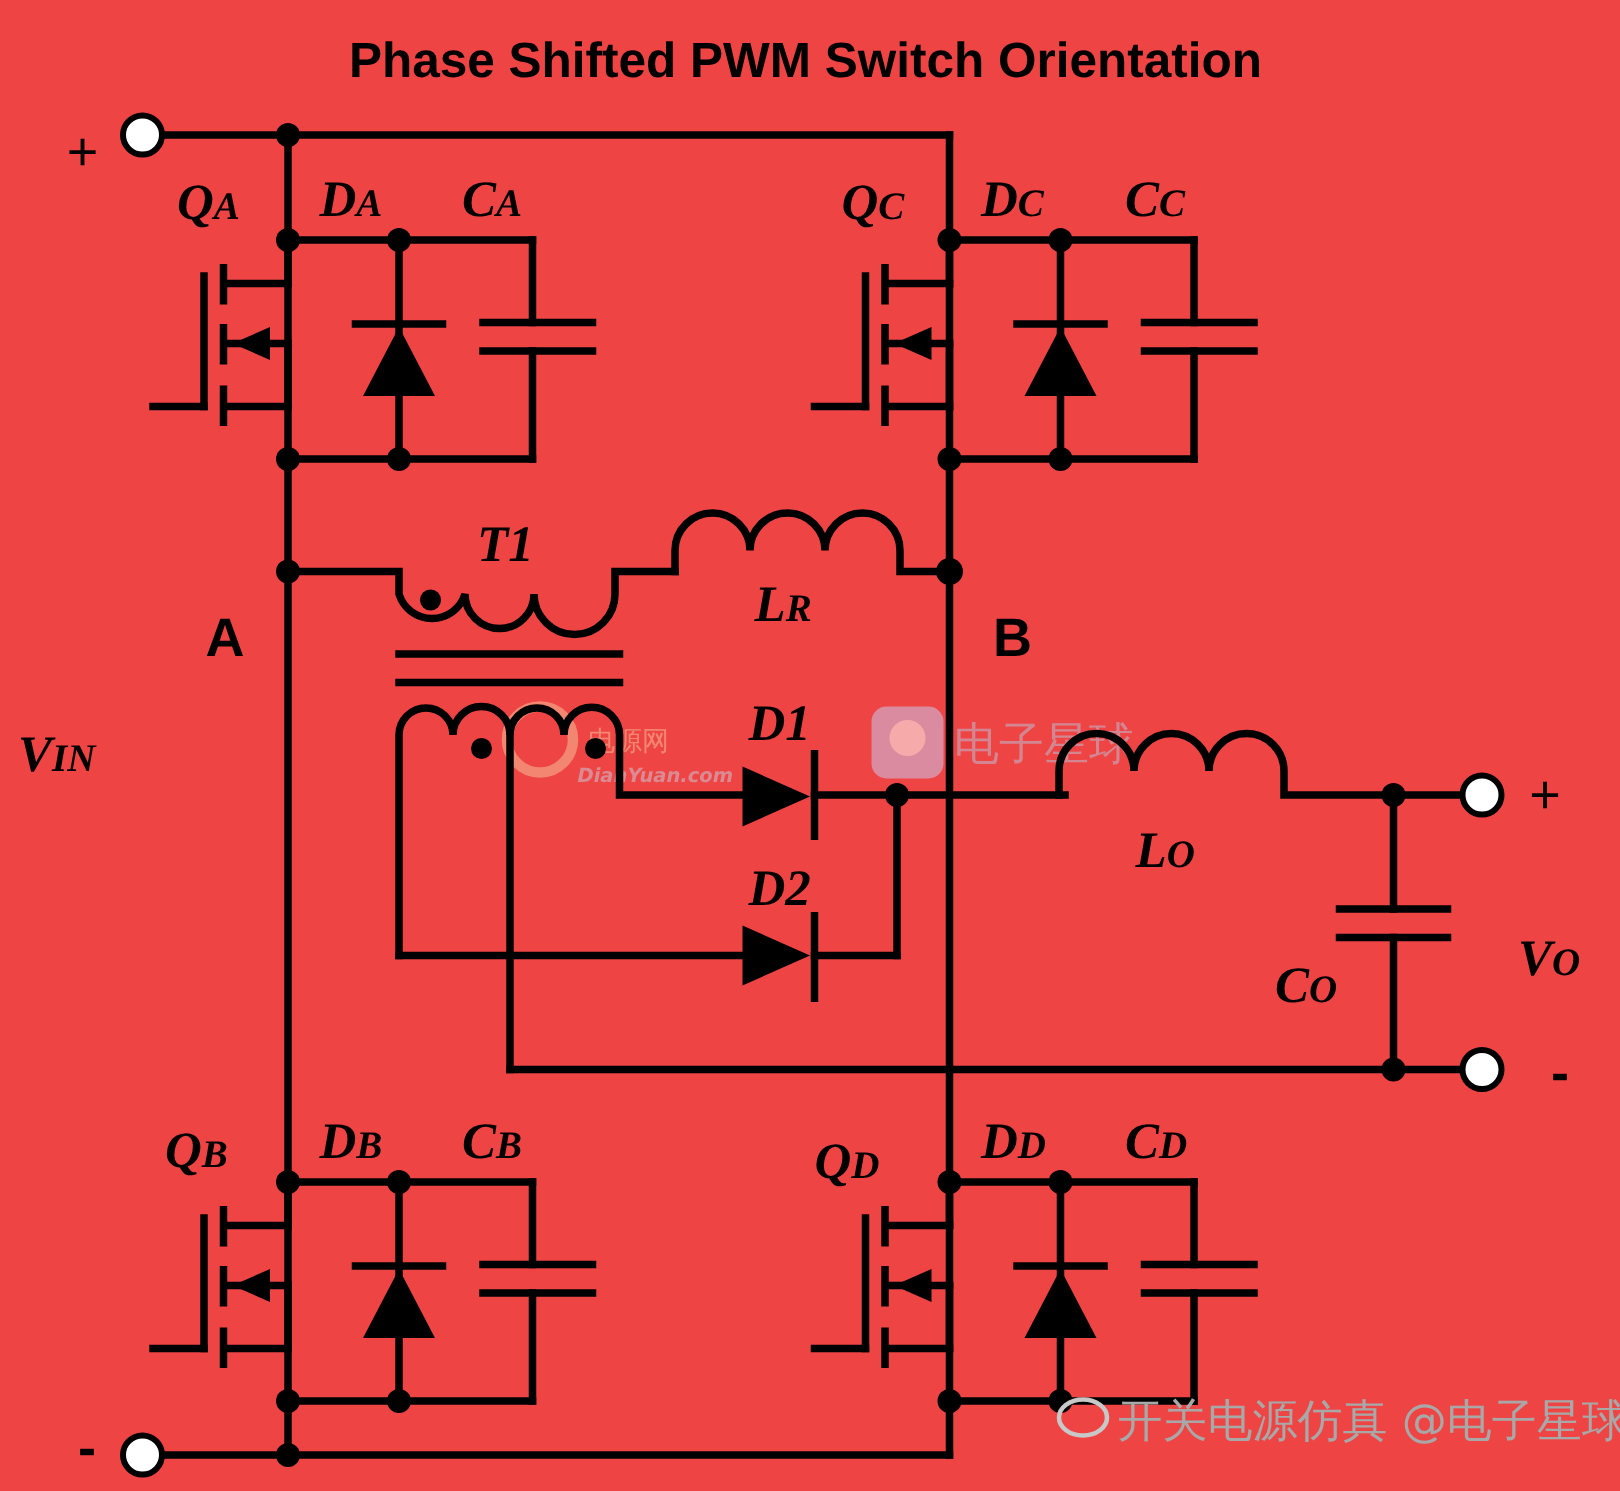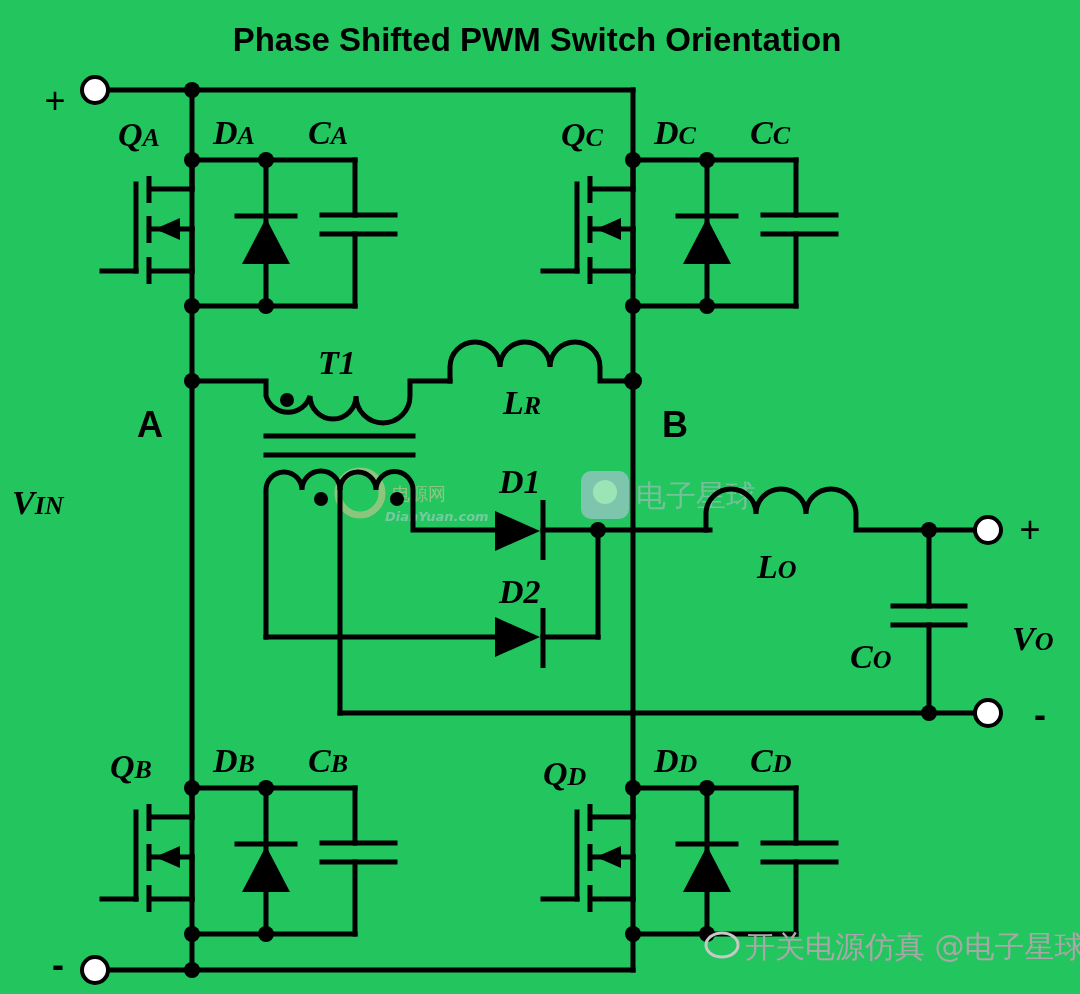--- a/index.html
+++ b/index.html
@@ -1,16 +1,16 @@
 <!DOCTYPE html>
 <html><head>
 <meta charset="utf-8">
 <style>
   html, body { margin:0; padding:0; background:#ffffff; }
-  #canvas { position:relative; width:1080px; height:994px; overflow:hidden; background:#22c55e; }
+  #canvas { position:relative; width:1080px; height:994px; overflow:hidden; background:#ef4444; }
   svg { position:absolute; left:0; top:0; }
   .title { font-family:"Liberation Sans", sans-serif; font-weight:bold; font-size:33px; fill:#000; }
   .lbl { font-family:"Liberation Serif", serif; font-style:italic; font-weight:bold; fill:#000; }
   .big { font-size:34px; }
   .sub { font-size:26px; }
   .node-lbl { font-family:"Liberation Sans", sans-serif; font-weight:bold; font-size:36px; fill:#000; }
   .pm { font-family:"Liberation Sans", sans-serif; font-size:36px; fill:#000; }
   .wm { font-family:"DejaVu Sans", sans-serif; fill:#b9b9c8; }
   .wire { stroke:#000; stroke-width:5; fill:none; stroke-linecap:square; }
   .dot { fill:#000; }

